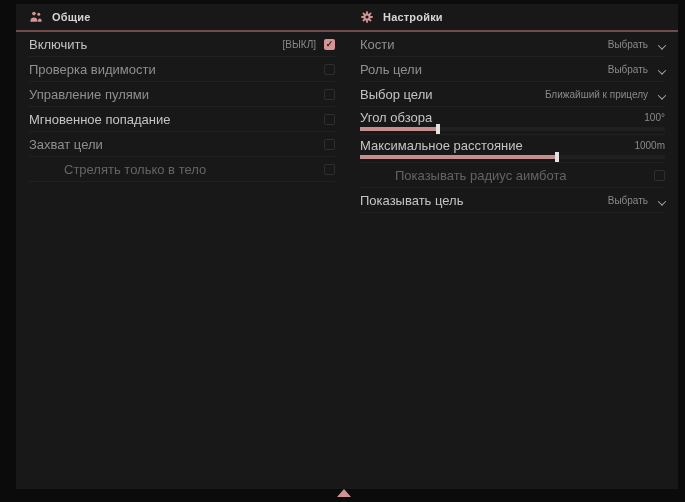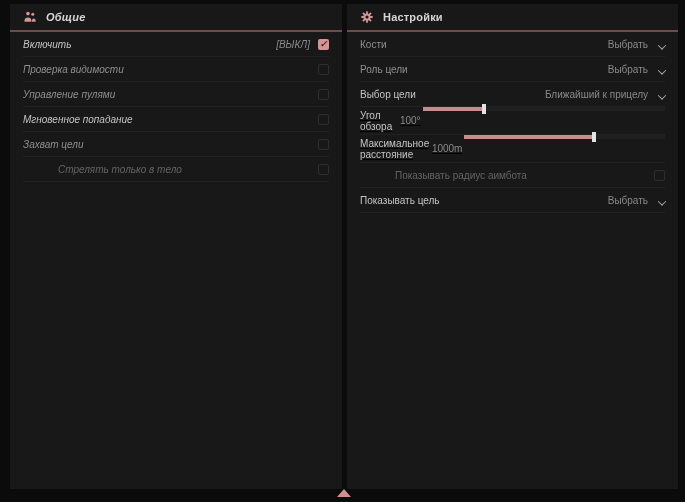--- a/index.html
+++ b/index.html
@@ -10,21 +10,21 @@
     position:relative;
     overflow:hidden;
   }
   .panel{
     position:absolute;
     top:4px;
     height:485px;
     background:#181818;
     box-sizing:border-box;
   }
-  #panel-left{left:10px;width:332px;font-style:italic;}
+  #panel-left{left:16px;width:332px;}
   #panel-right{left:347px;width:331px;}
   .panel-header{
     display:flex;align-items:center;gap:9px;
     height:26px;
     padding:0 13px;
   }
   .panel-title{
     color:#d6d6d6;
     font-size:11px;
     font-weight:bold;
@@ -34,26 +34,25 @@
   .rows{padding:0;}
   .row{
     display:flex;align-items:center;justify-content:space-between;
     height:24px;
     margin:0 13px;
     border-bottom:1px solid #212121;
     cursor:default;
   }
   .row.slider-row{
     height:27px;
-    flex-direction:row;justify-content:center;align-items:stretch;
+    flex-direction:column;justify-content:center;align-items:stretch;
     gap:2px;
-    text-decoration:underline;
   }
   .row-top{display:flex;align-items:center;justify-content:space-between;}
-  .lbl{font-size:10px;}
+  .lbl{font-size:13px;}
   .tone-bright{color:#c4c4c4;}
   .tone-mid{color:#8f8f8f;}
   .tone-dim{color:#646464;margin-left:35px;}
   .val{font-size:10px;color:#8a8a8a;}
   .ctrl{display:flex;align-items:center;gap:8px;}
   .checkbox{
     width:11px;height:11px;
     border-radius:2px;
     box-sizing:border-box;
     display:flex;align-items:center;justify-content:center;

